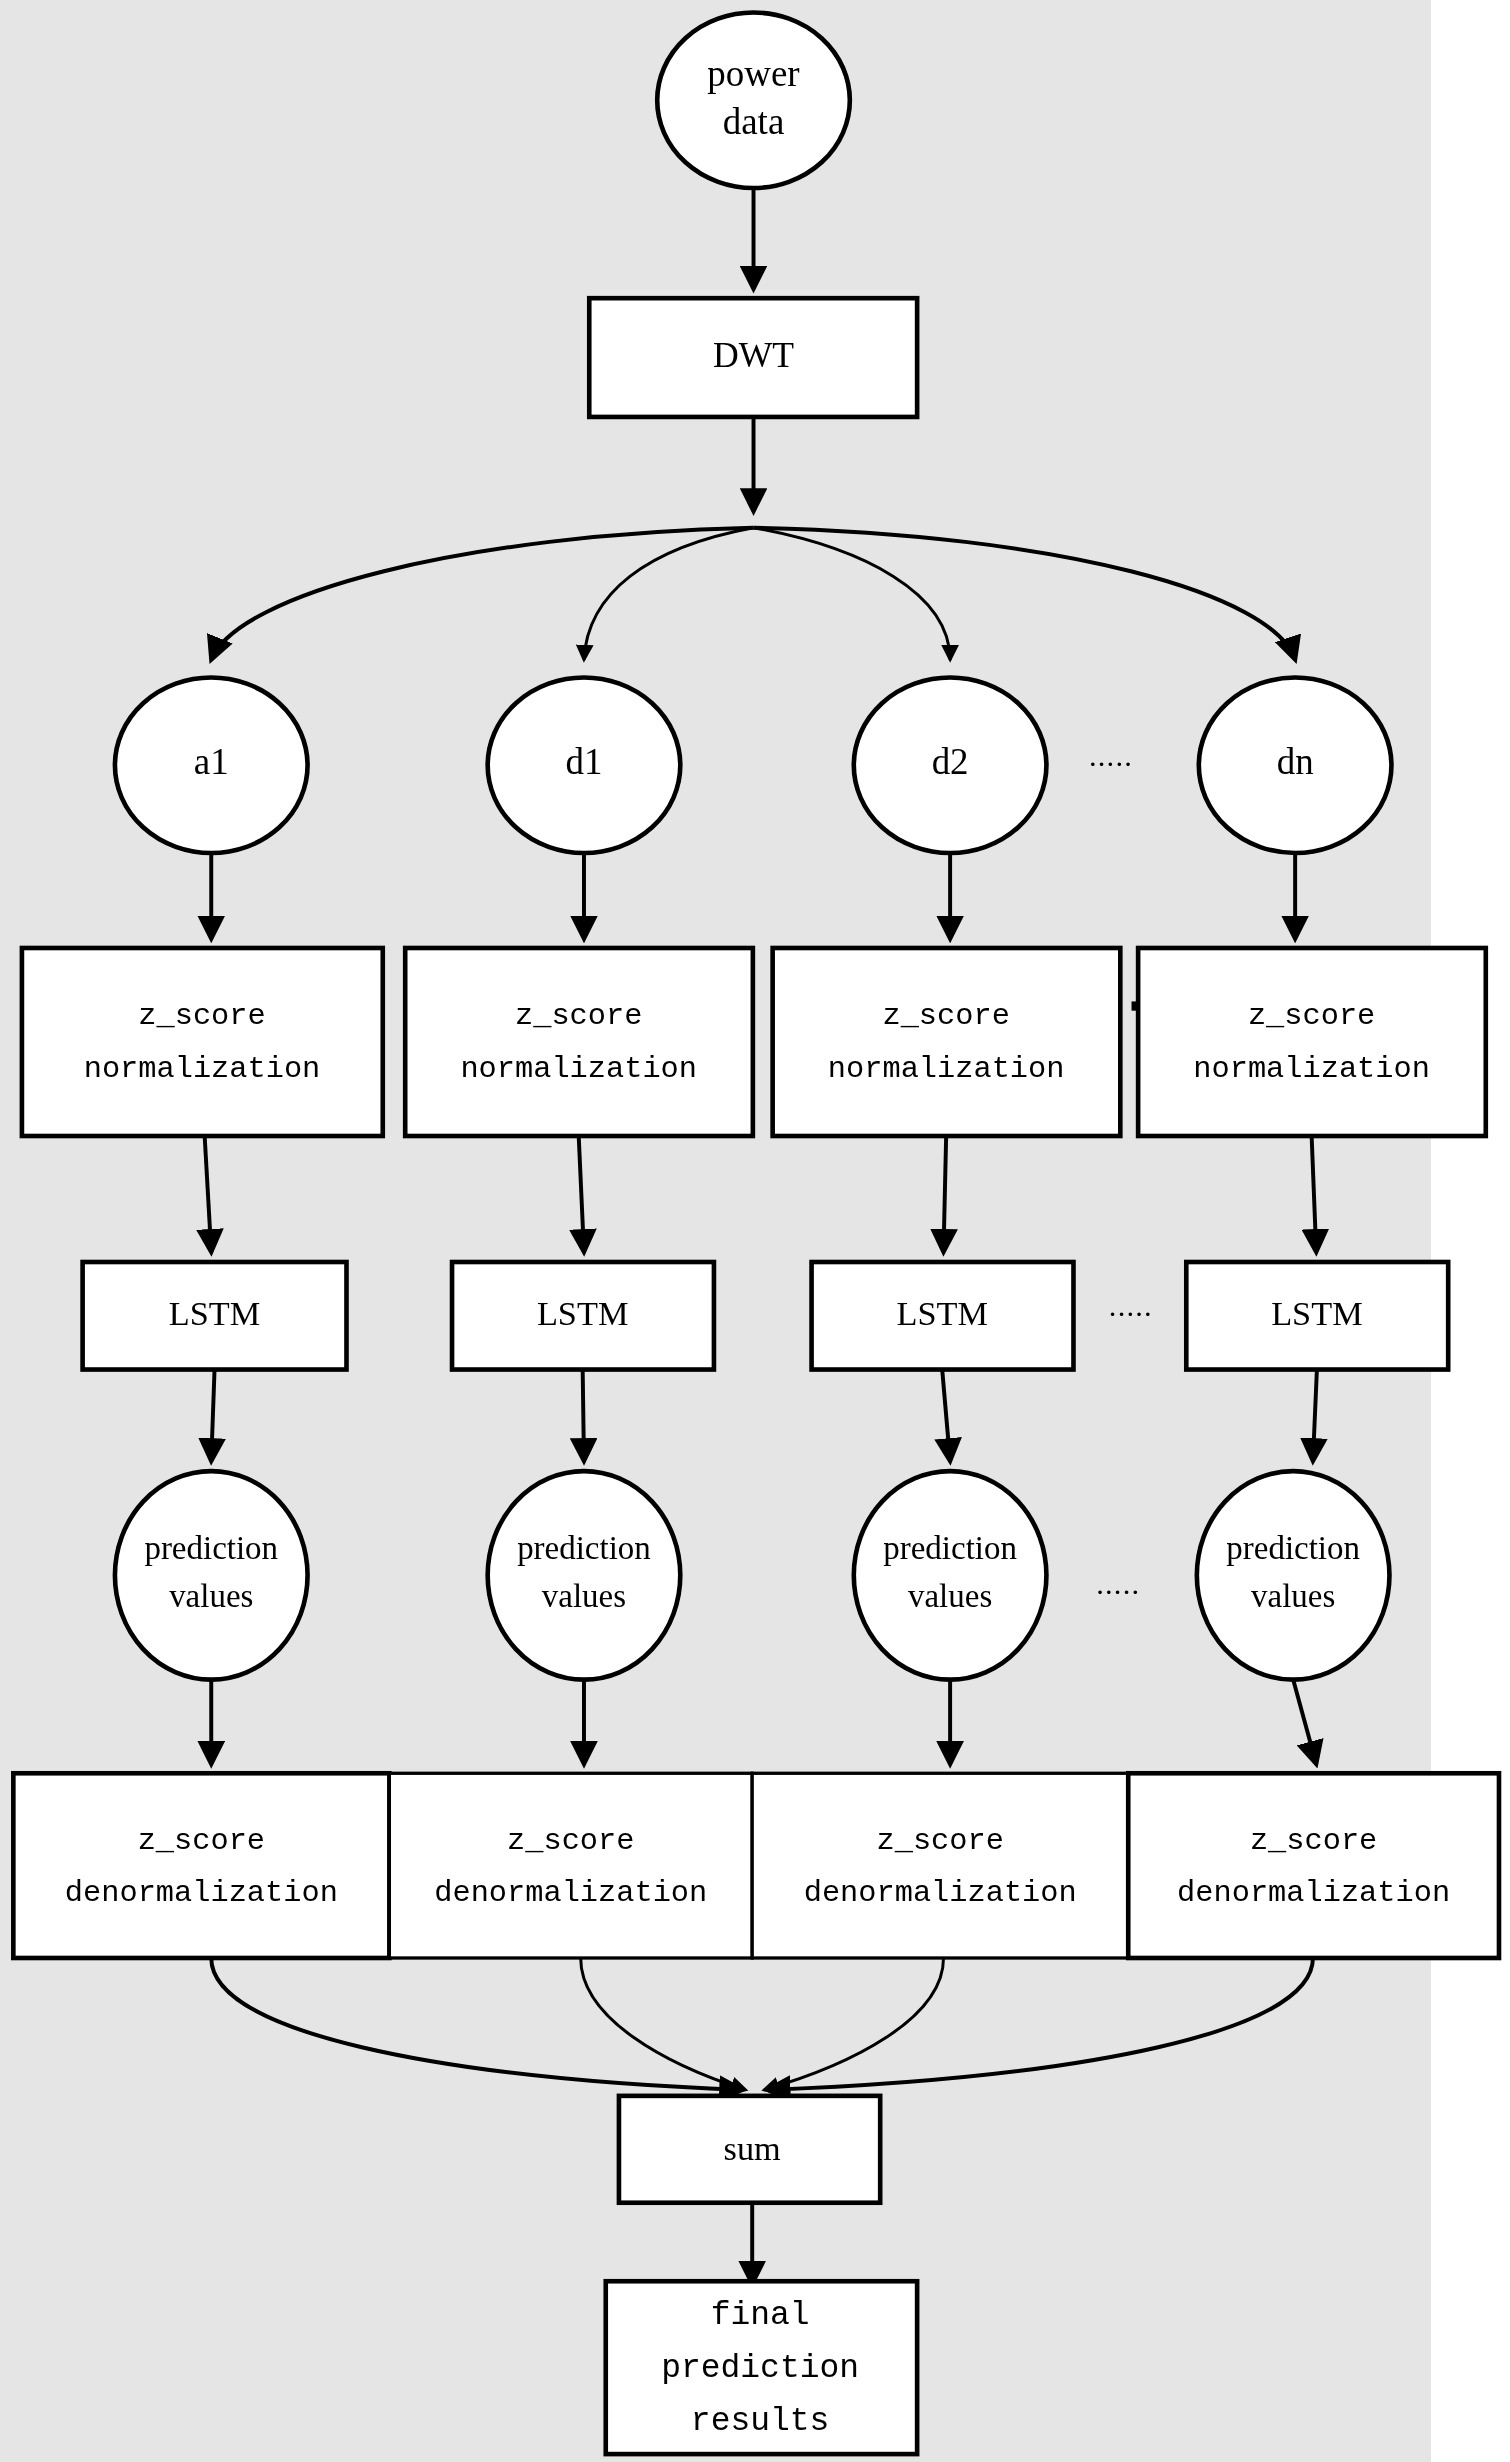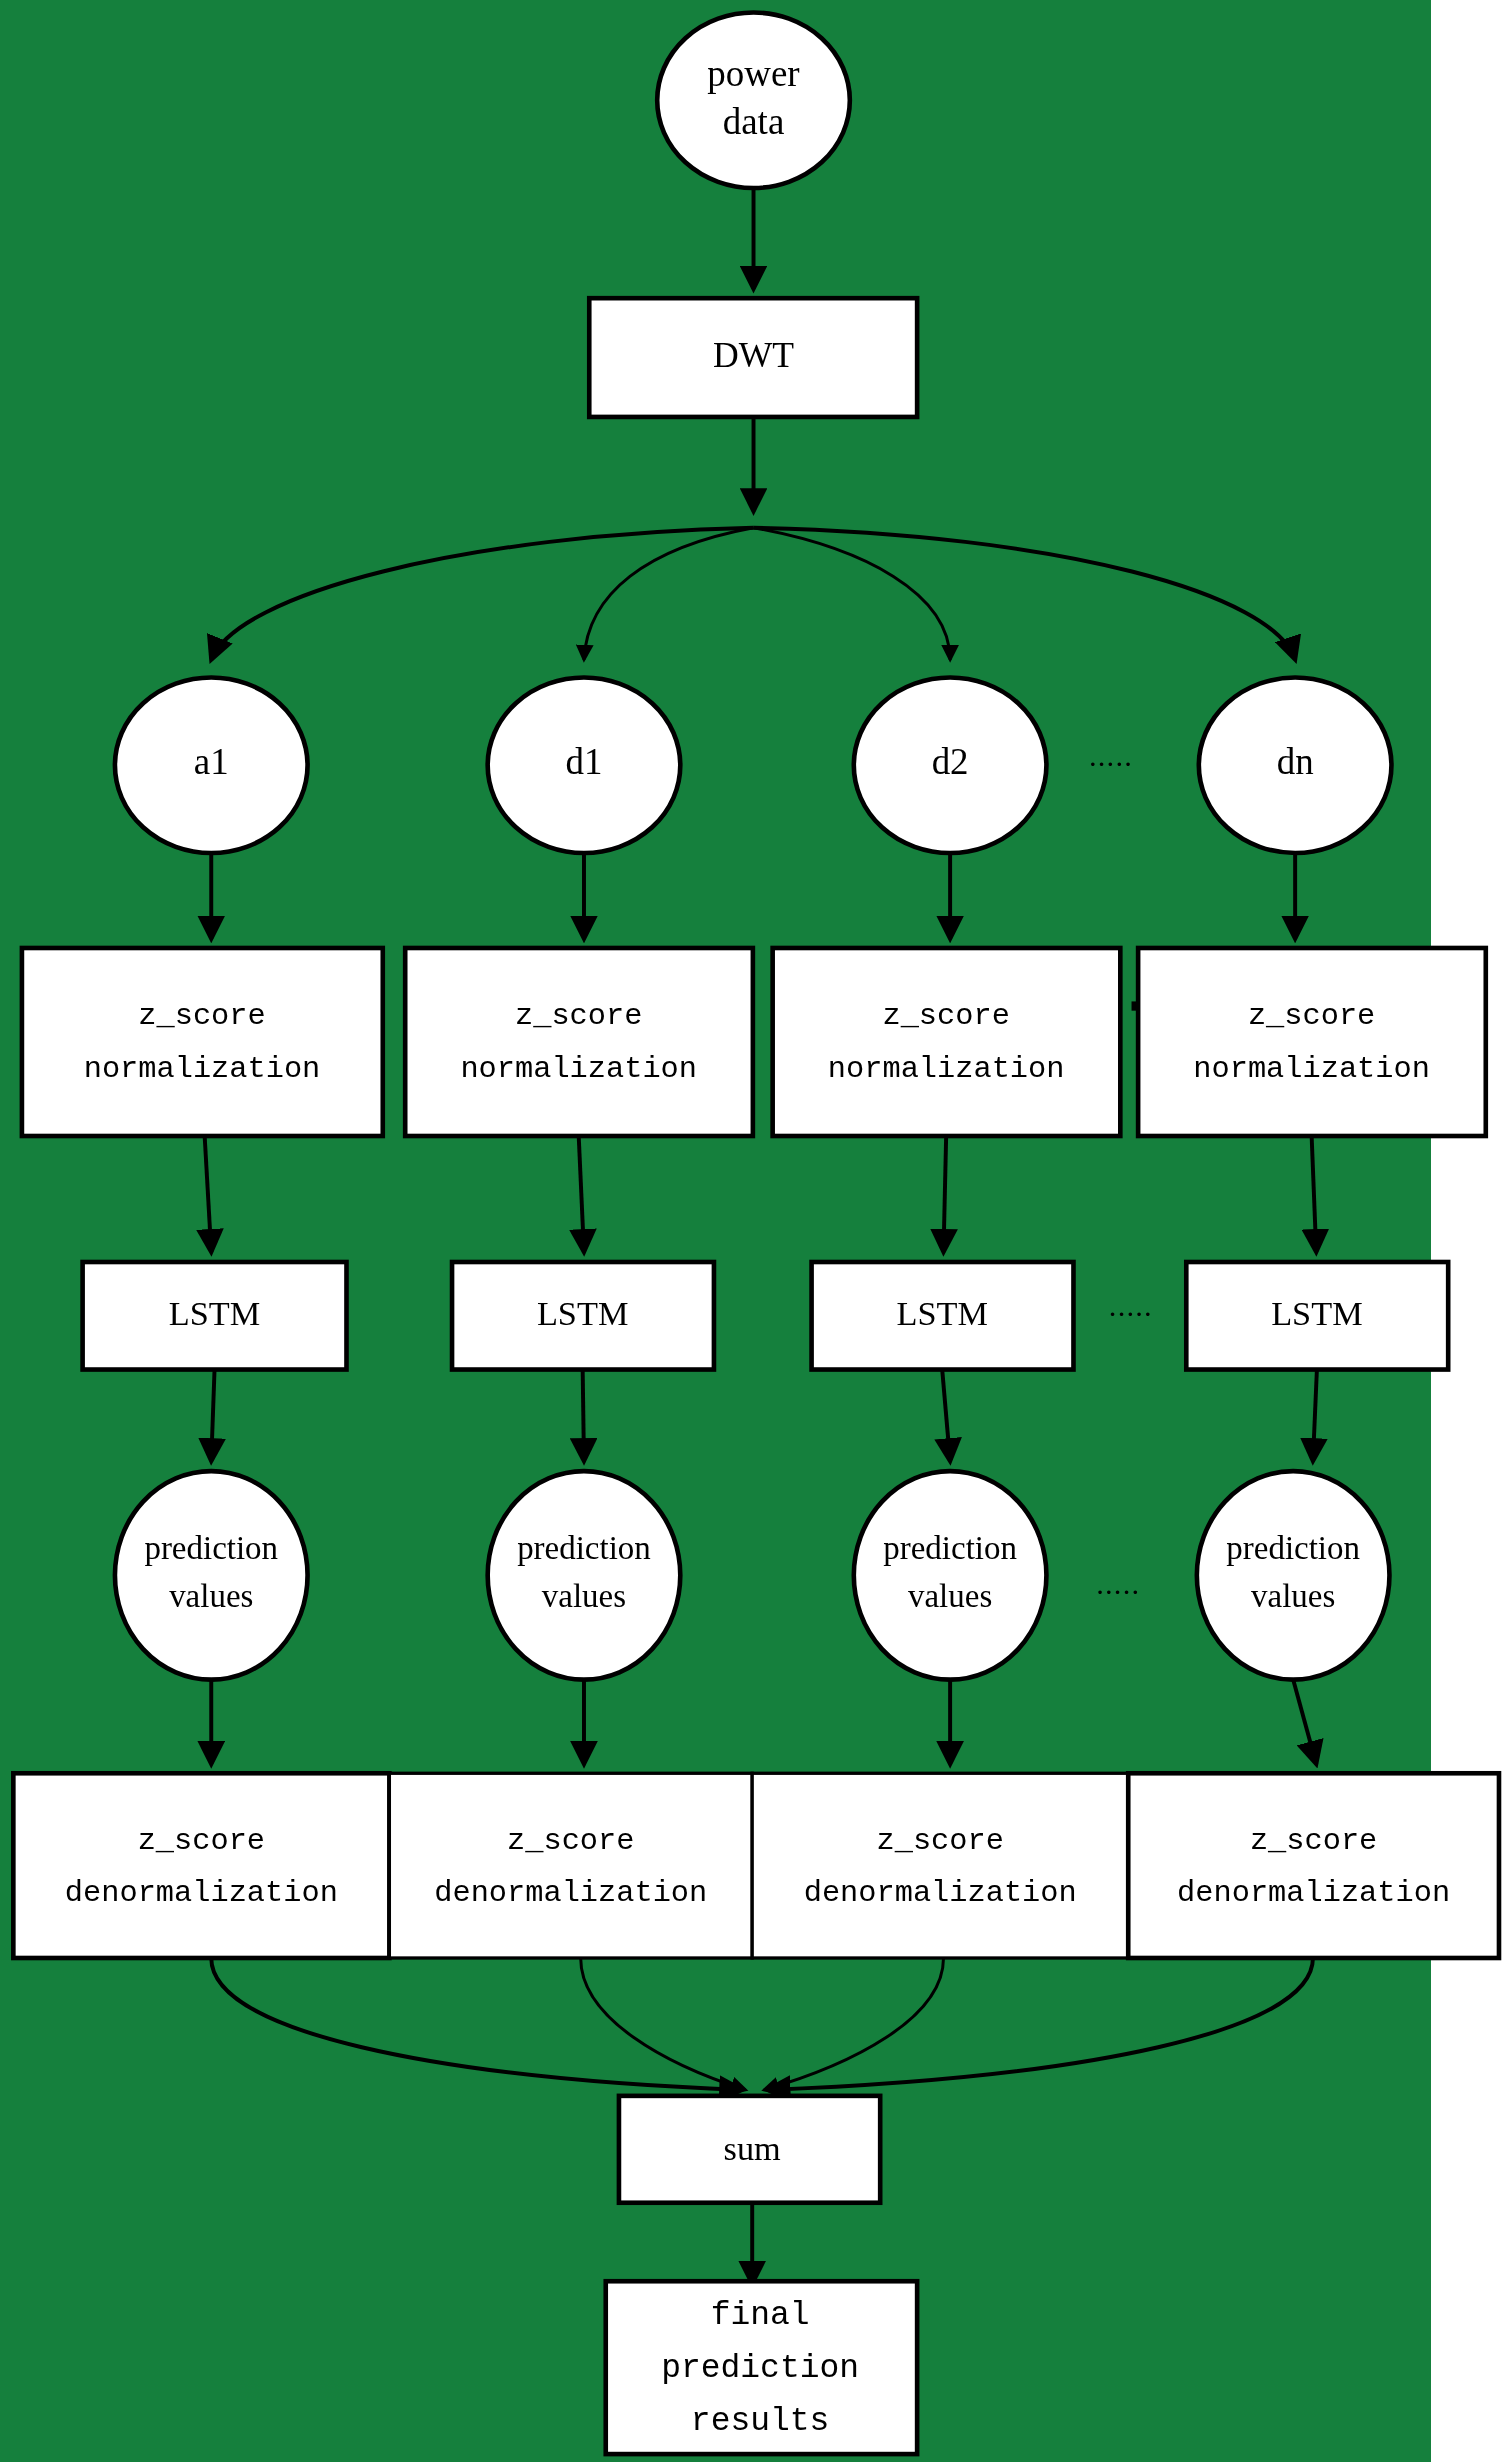--- a/index.html
+++ b/index.html
@@ -4,21 +4,21 @@
 <style>
   html, body {
     margin: 0;
     padding: 0;
     background: #ffffff;
   }
   #diagram-root {
     width: 1431px;
     height: 2462px;
     position: relative;
-    background: #15803d;
+    background: #e5e5e5;
     font-family: "Liberation Serif", serif;
   }
   svg.flowchart {
     display: block;
     width: 1511px;
     height: 2462px;
   }
   .node-shape {
     fill: #ffffff;
     stroke: #000000;

